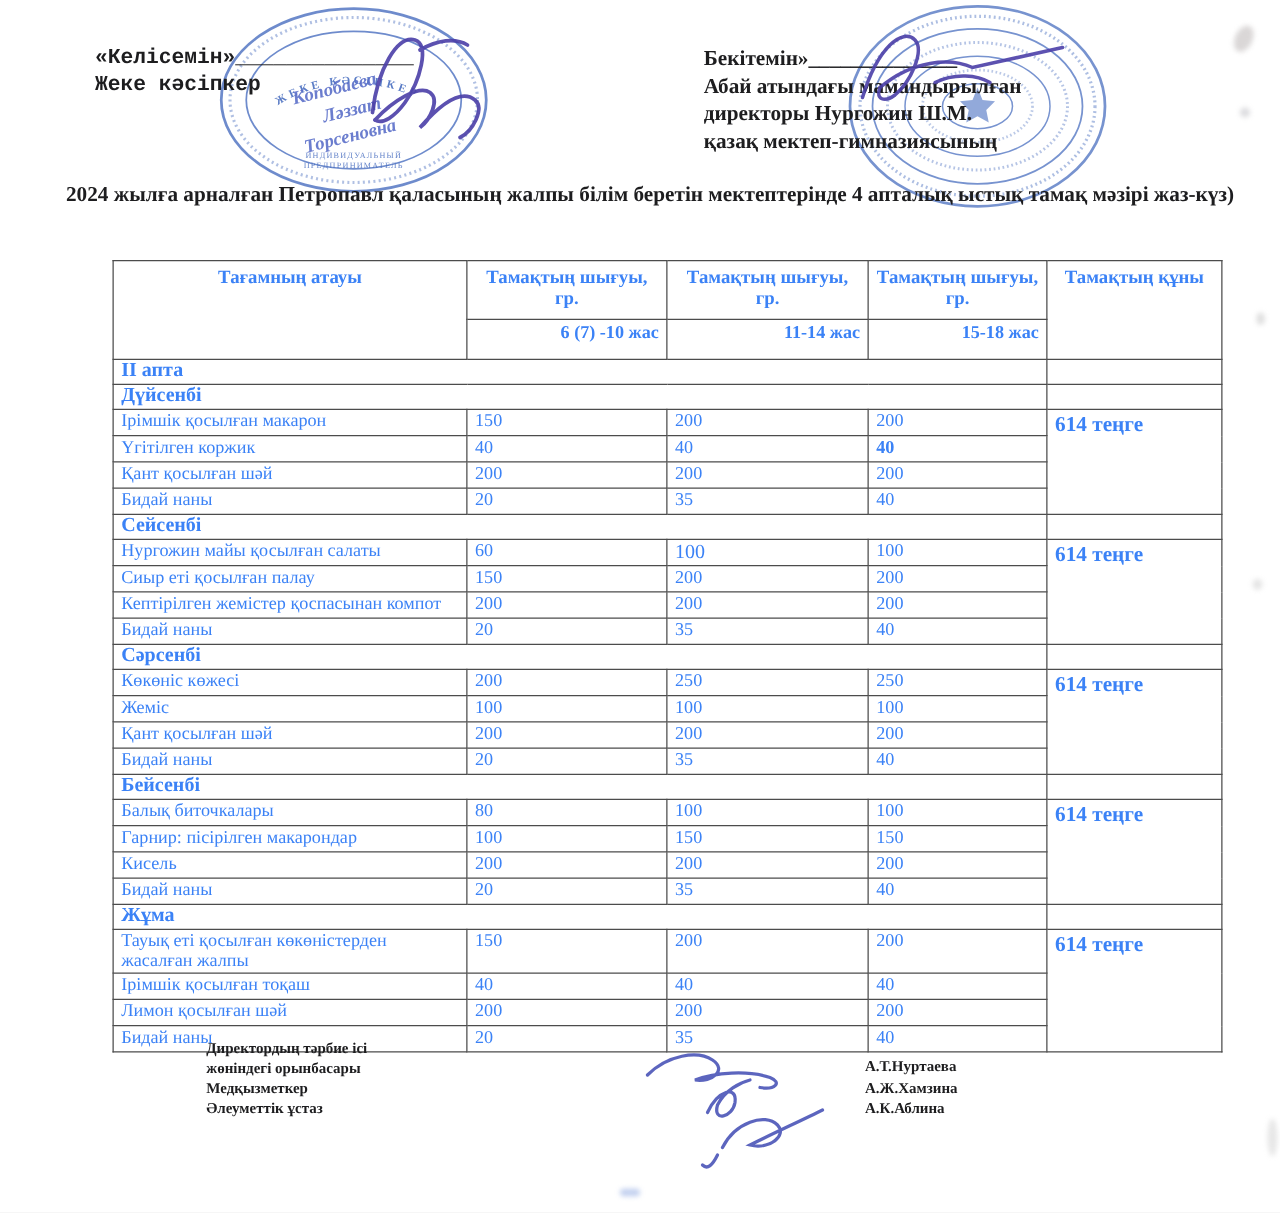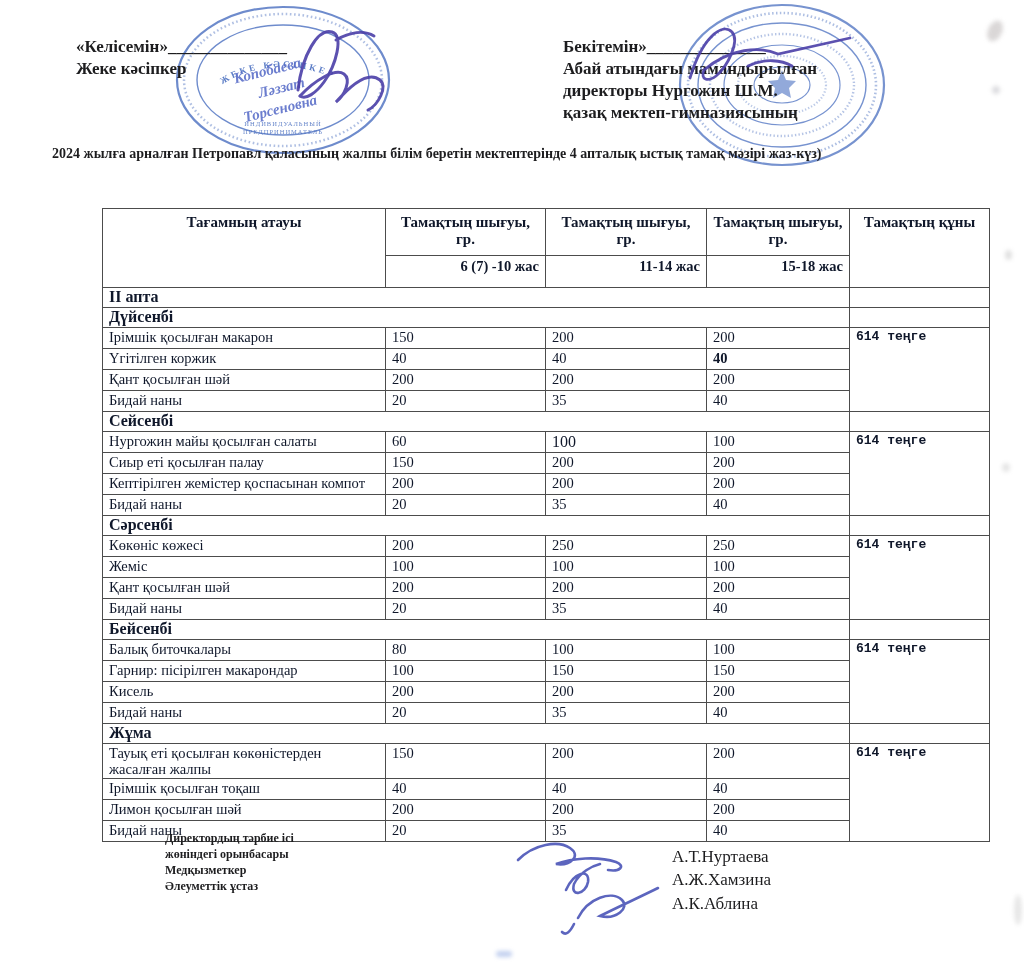--- a/index.html
+++ b/index.html
@@ -3,54 +3,54 @@
 <meta charset="utf-8">
 <style>
   html,body{margin:0;padding:0;}
   body{background:#e8e8e8;font-family:"Liberation Serif", serif;}
   .page{
     position:relative;width:1024px;height:970px;margin:0 auto;
     background:#ffffff;overflow:hidden;color:#1d1d1f;
   }
   
   .approve{position:absolute;font-weight:700;font-size:17px;line-height:1.3;white-space:nowrap;}
-  .approve-left{left:76px;top:36px;}
+  .approve-left{left:76px;top:36px;font-family:Liberation Mono, monospace;}
   .approve-right{left:563px;top:36px;}
   .stamp-svg{position:absolute;pointer-events:none;}
   .stamp-left{left:165px;top:0px;}
   .stamp-right{left:650px;top:0px;}
   .sig-svg{position:absolute;pointer-events:none;}
 
   
   .doc-title{
     position:absolute;left:52px;top:144px;width:936px;
-    font-weight:700;font-size:14px;line-height:1.45;
+    text-align:center;font-weight:700;font-size:17px;line-height:1.45;
   }
 
   
   .menu-table{
     position:absolute;left:90px;top:208px;width:887px;
     border-collapse:collapse;table-layout:fixed;
-    font-size:14.5px;color:#0f172a;margin-left:12px;
+    font-size:14.5px;color:#3b82f6;
   }
   .menu-table td,.menu-table th{
     border:1px solid #4c4c4c;padding:1px 6px;vertical-align:top;
     line-height:1.12;overflow:hidden;text-align:left;font-weight:400;
   }
   .menu-table .hdr{font-weight:700;text-align:center;font-size:15px;padding-top:5px;height:40px;}
   .menu-table .age{font-weight:700;text-align:right;height:28px;padding-top:2px;}
   .menu-table .wk td,.menu-table .dayrow td{
     font-weight:700;text-align:left;font-size:16px;height:19px;padding:0 6px;line-height:1.15;
   }
   .menu-table .dish td{height:18px;}
-  .menu-table .price{font-weight:700;font-size:13px;text-align:left;padding-top:2px;font-family:Liberation Mono, monospace;}
+  .menu-table .price{font-weight:700;font-size:17px;text-align:left;padding-top:2px;}
 
   
   .footer-roles{position:absolute;left:165px;top:831px;font-weight:700;font-size:12px;line-height:1.33;}
-  .footer-names{position:absolute;left:672px;top:845px;font-weight:400;font-size:17px;line-height:1.38;}
+  .footer-names{position:absolute;left:692px;top:845px;font-weight:700;font-size:12px;line-height:1.38;}
 
   
   .smudge{position:absolute;border-radius:50%;filter:blur(2px);}
   .sm1{left:988px;top:20px;width:14px;height:22px;background:rgba(150,140,140,.35);transform:rotate(25deg);}
   .sm2{left:992px;top:86px;width:8px;height:8px;background:rgba(140,140,150,.3);}
   .sm3{left:1005px;top:250px;width:7px;height:10px;background:rgba(150,150,150,.3);}
   .sm4{left:1002px;top:463px;width:8px;height:9px;background:rgba(150,150,150,.25);}
   .sm5{left:496px;top:951px;width:16px;height:6px;background:rgba(120,150,220,.45);border-radius:3px;}
   .sm6{left:1014px;top:895px;width:8px;height:30px;background:rgba(160,160,160,.25);}
 </style>

